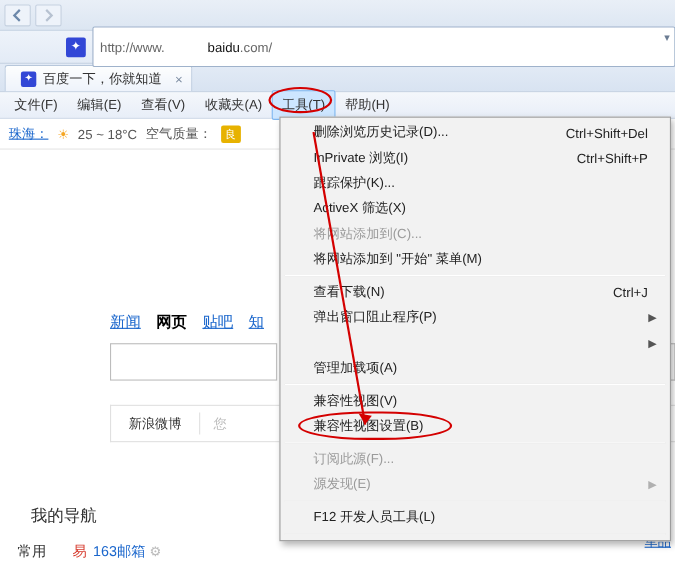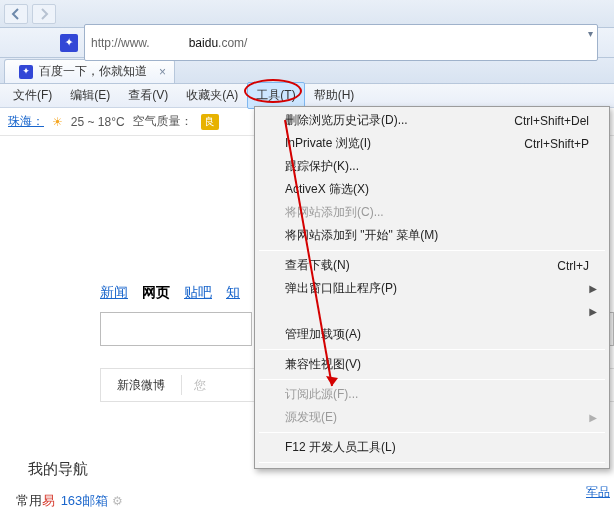--- a/index.html
+++ b/index.html
@@ -7,21 +7,21 @@
 
   
   .titlebar { height: 28px; background: linear-gradient(#e9eff7, #dce6f2); border-bottom: 1px solid #b7c7db; display: flex; align-items: center; }
   .tb-btn { width: 24px; height: 20px; margin: 0 2px 0 4px; background: #eef3fa; border: 1px solid #c5d1e0; border-radius: 2px; display: flex; align-items: center; justify-content: center; }
   .tb-btn:nth-child(2){ margin-left: 2px; }
 
   
   .addrrow { height: 30px; background: linear-gradient(#eef3fa, #e3ebf6); border-bottom: 1px solid #b7c7db; display: flex; align-items: center; }
   .favicon { width: 18px; height: 18px; margin-left: 6px; background: #3247d6; border-radius: 2px; display: flex; align-items: center; justify-content: center; }
   .paw { color: #fff; font-size: 11px; line-height: 1; }
-  .urlbox { flex: 1; height: 37px; margin: 0 16px 0 6px; background: #fff; border: 1px solid #9fb2cb; border-radius: 2px; display: flex; align-items: center; padding: 0 6px; color: #666; position: relative; }
+  .urlbox { flex: 1; height: 37px; margin: 0 0 0 6px; background: #fff; border: 1px solid #9fb2cb; border-radius: 2px; display: flex; align-items: center; padding: 0 6px; color: #666; position: relative; }
   .url-host { color: #111; padding-left: 39px; }
   .url-dd { position: absolute; right: 4px; top: 3px; color: #6b7c93; font-size: 10px; }
 
   
   .tabbar { height: 26px; display: flex; align-items: flex-end; background: linear-gradient(#e3ebf6, #d8e3f1); border-bottom: 1px solid #b7c7db; }
   .tab { height: 24px; display: flex; align-items: center; gap: 6px; padding: 0 8px; border: 1px solid #b7c7db; border-bottom: none; margin-left: 4px; background: linear-gradient(#fdfefe, #eef3fb); border-radius: 3px 3px 0 0; }
   .tab .x { color: #7a8aa0; margin-left: 6px; font-size: 12px; }
 
   
   .menubar { height: 24px; background: linear-gradient(#f4f7fb,#e8eef8); border-bottom: 1px solid #cbd6e6; display: flex; align-items: center; padding-left: 4px; font-size: 12px; color: #333; position: relative; }
@@ -45,21 +45,21 @@
   .searchwrap { position: absolute; top: 172px; left: 100px; display: flex; }
   .searchbox { width: 152px; height: 34px; border: 1px solid #bcbcbc; background: #fff; }
   .searchbtn { position: absolute; top: 172px; right: 6px; width: 40px; height: 34px; border: 1px solid #bcbcbc; border-left: none; background: #f7f7f7; display: flex; align-items: center; justify-content: center; font-size: 14px; }
 
   .subbar { position: absolute; top: 228px; left: 100px; right: 0; height: 34px; border: 1px solid #e0e0e0; border-right: none; display: flex; align-items: center; }
   .subbar .lab { padding: 0 16px; color: #333; }
   .subbar .sep { width: 1px; height: 20px; background: #e0e0e0; }
   .subbar .hint { padding: 0 12px; color: #bbb; }
 
   .navh { position: absolute; top: 320px; left: 28px; font-size: 15px; color: #333; }
-  .navrow { position: absolute; top: 352px; left: 16px; display: flex; align-items: center; font-size: 13px; }
+  .navrow { position: absolute; top: 352px; left: 16px; display: flex; align-items: center; gap: 24px; font-size: 13px; }
   .navrow a { color: #1a66cc; text-decoration: none; }
   .navrow .mailicon { color: #d63a2d; margin-right: 2px; }
   .smallgear { color: #bbb; font-size: 12px; }
 
   .rightlink1 { position: absolute; top: 138px; right: 4px; color: #1a66cc; text-decoration: underline; font-size: 12px; }
   .rightlink2 { position: absolute; bottom: 10px; right: 4px; color: #1a66cc; text-decoration: underline; font-size: 12px; }
 
   
   .dropdown { position: absolute; left: 254px; top: 106px; width: 356px; background: #f2f2f2; border: 1px solid #9c9c9c; box-shadow: 2px 3px 6px rgba(0,0,0,0.3); z-index: 50; padding: 2px; }
   .dd-item { height: 23px; display: flex; align-items: center; padding-left: 28px; position: relative; font-size: 12px; color: #222; }
@@ -168,20 +168,24 @@
   <div class="dd-item">
       <span class="arrow">▶</span>
     </div>
   <div class="dd-item">
       <span>管理加载项(A)</span>
     </div>
   <div class="dd-sep"></div>
   <div class="dd-item">
       <span>兼容性视图(V)</span>
     </div>
+  <div class="dd-item hot">
+    <span>兼容性视图设置(B)</span>
+    <div class="red-circle-2"></div>
+  </div>
   <div class="dd-sep"></div>
   <div class="dd-item disabled">
       <span>订阅此源(F)...</span>
     </div>
   <div class="dd-item disabled">
       <span>源发现(E)</span>
       <span class="arrow">▶</span>
     </div>
   <div class="dd-sep"></div>
   <div class="dd-item">

